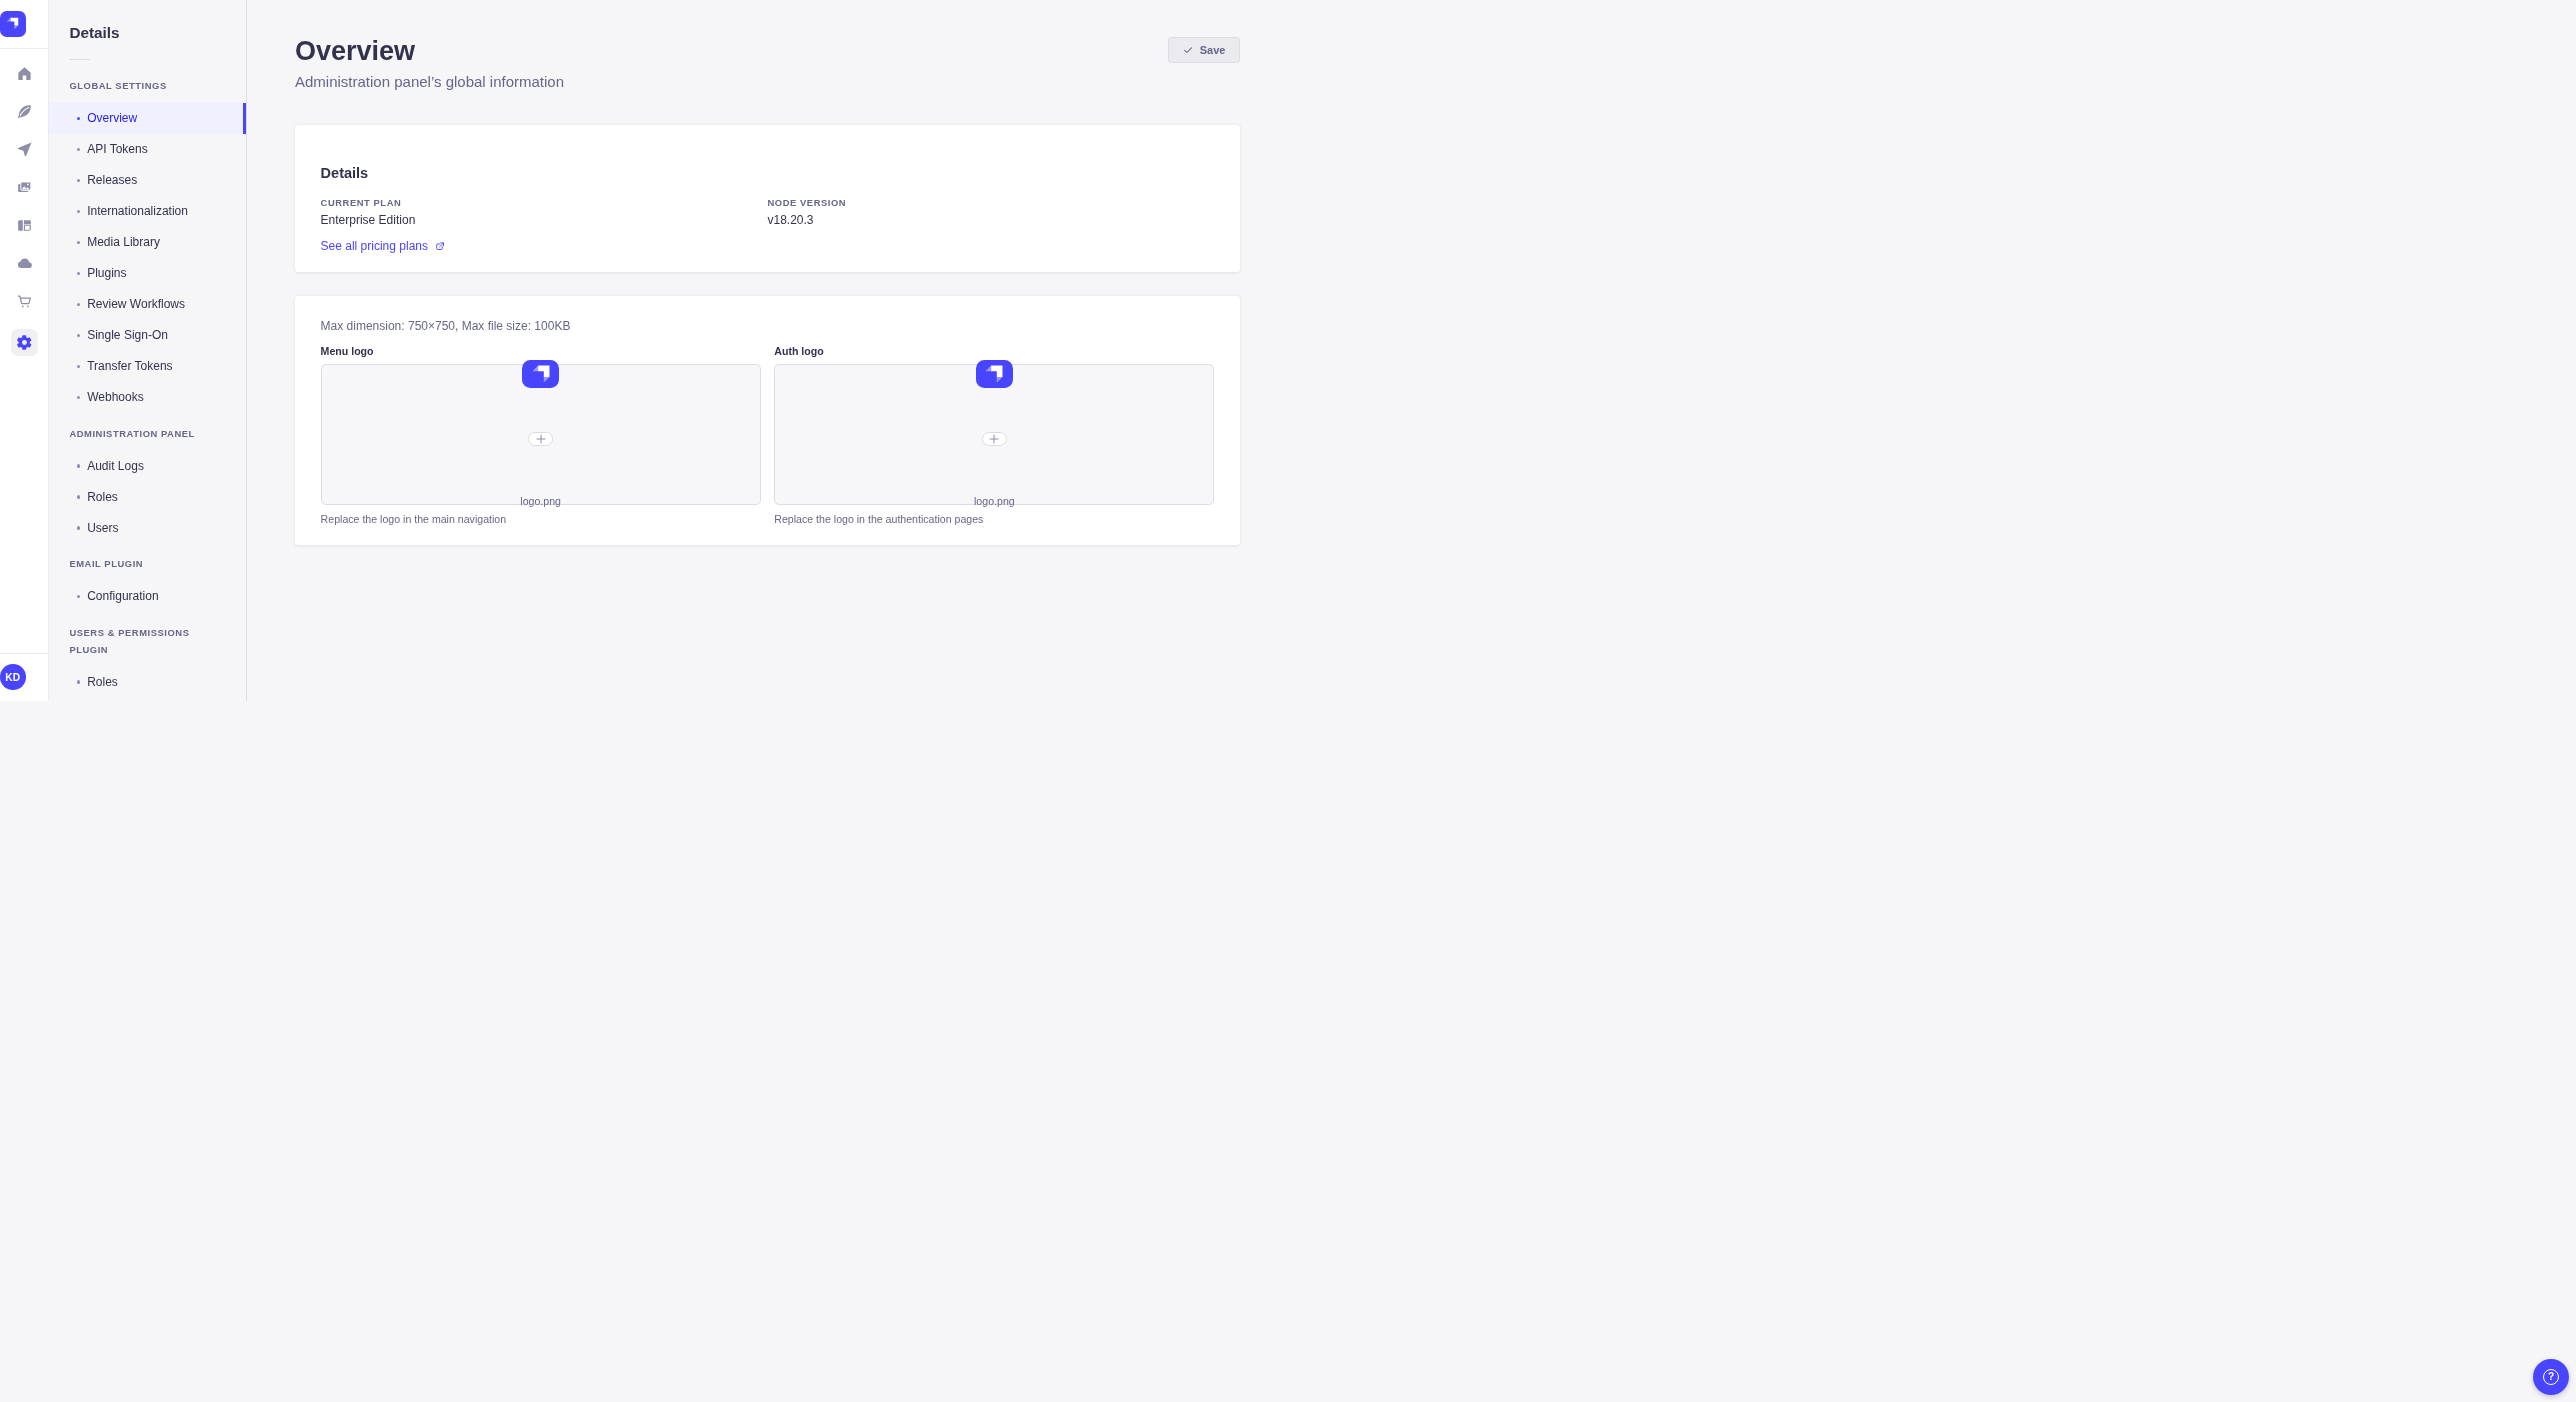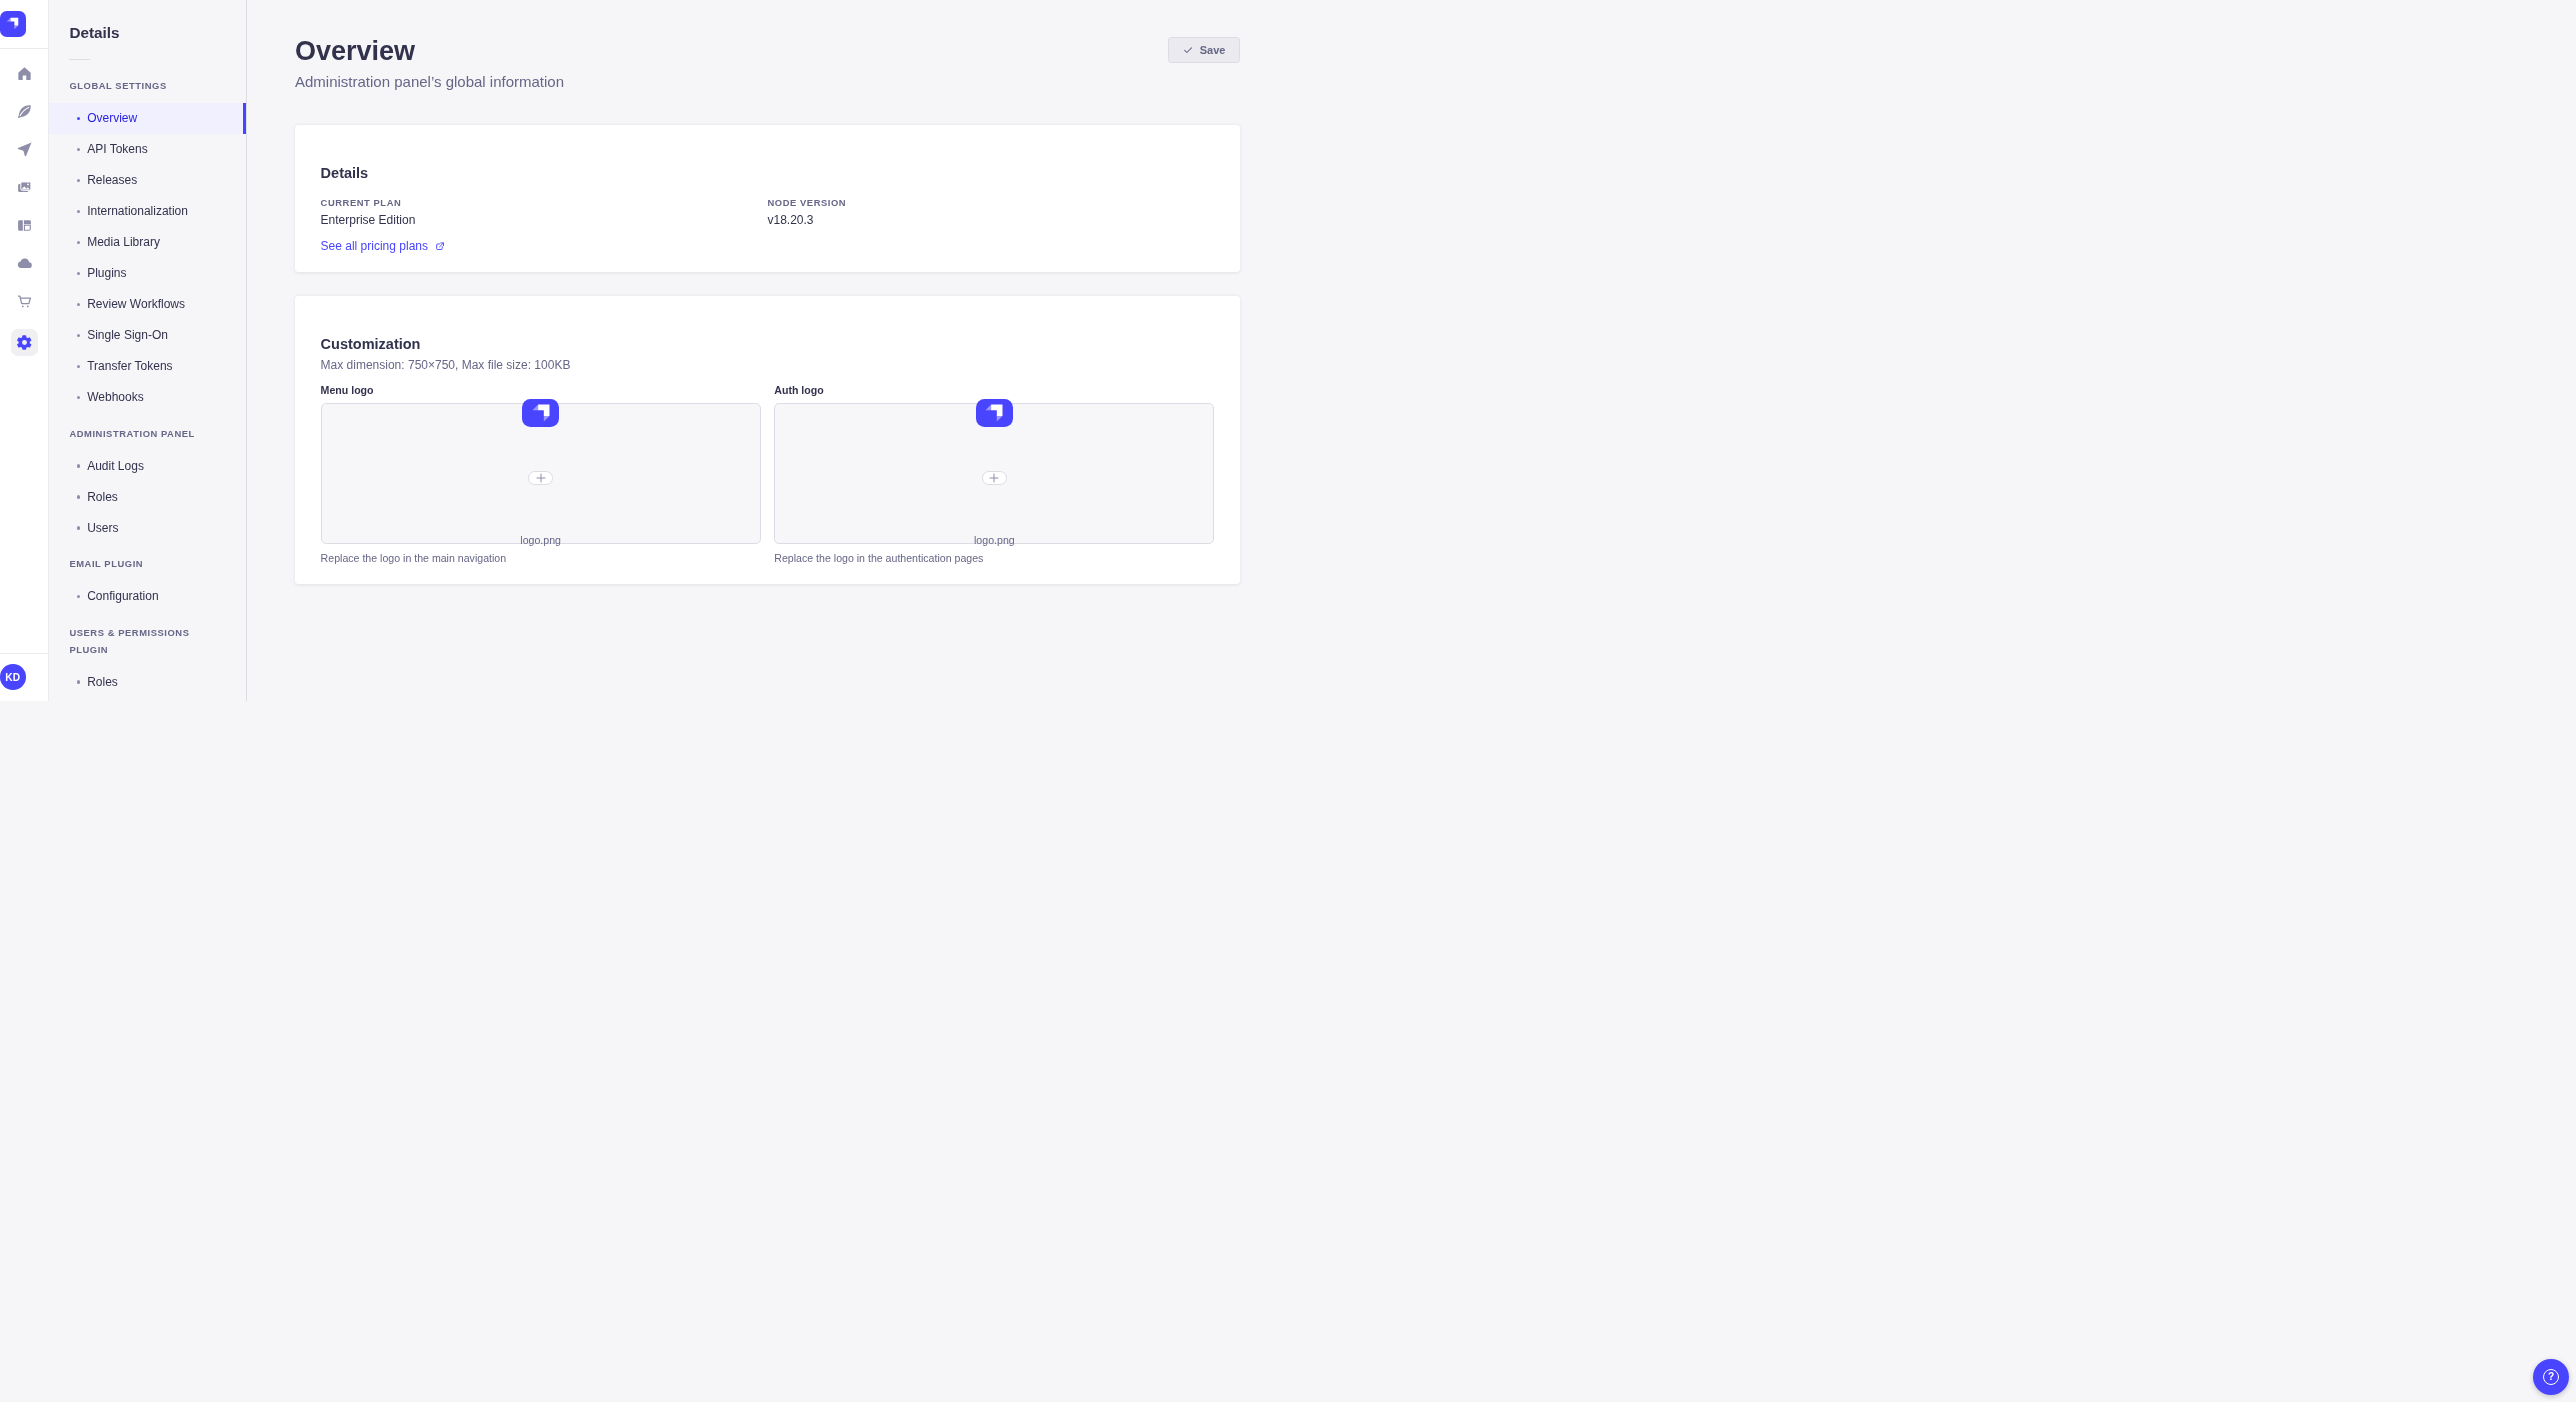--- a/index.html
+++ b/index.html
@@ -262,21 +262,20 @@
           </div>
         </div>
         <div>
           <div class="field-label">Node Version</div>
           <div class="field-value">v18.20.3</div>
         </div>
       </div>
     </section>
 
     <section class="card custom-card">
-      <h2>Customization</h2>
       <p class="custom-sub">Max dimension: 750×750, Max file size: 100KB</p>
       <div class="logos-grid">
         <div>
           <div class="logo-field-label">Menu logo</div>
           <div class="dropzone">
             <div class="logo-tile">
               <svg viewBox="37 33 155 155">
                 <path fill="#fff" d="M161.5 63.8H98.6v31.4h31.4v31.4h31.5V63.8z"></path>
                 <path fill="#fff" opacity=".45" d="M98.6 63.8L67.2 95.2h31.4V63.8z"></path>
                 <path fill="#fff" opacity=".45" d="M130 158.1l31.5-31.5H130v31.5z"></path>

